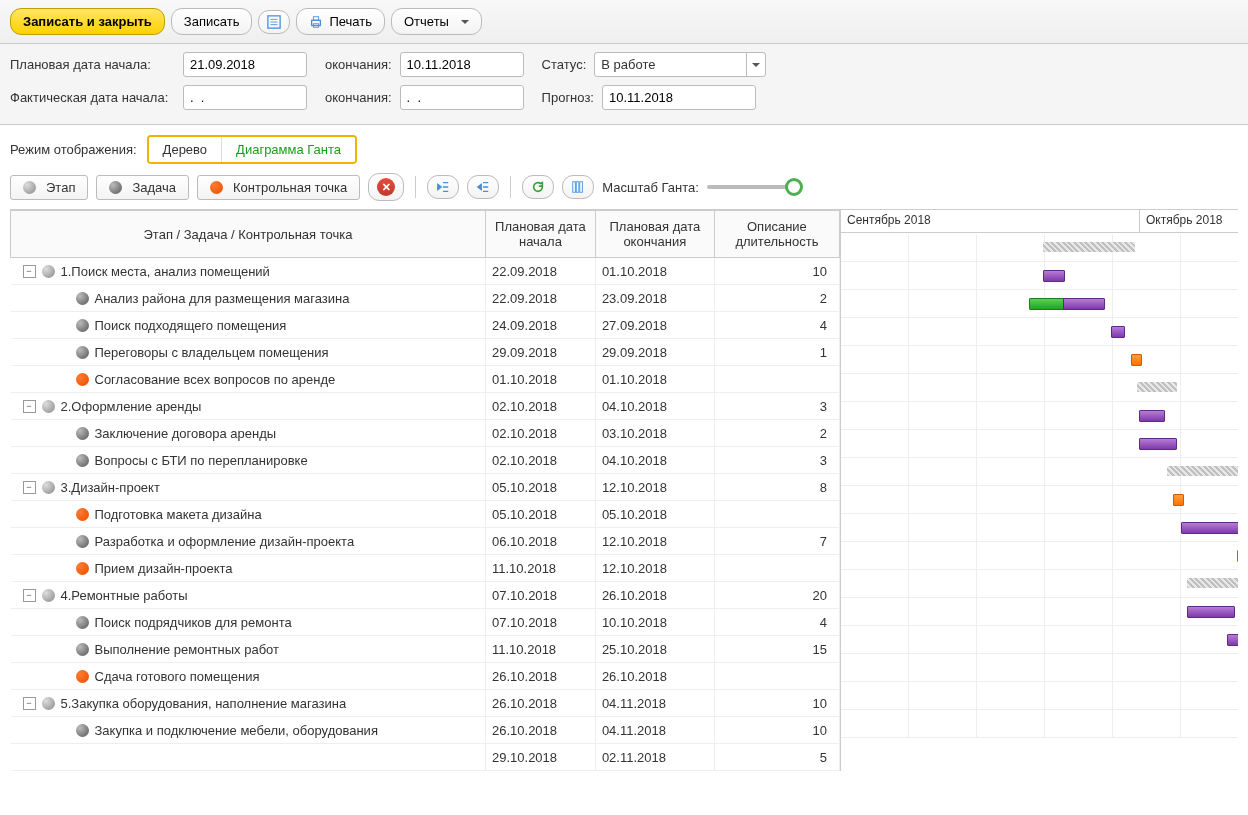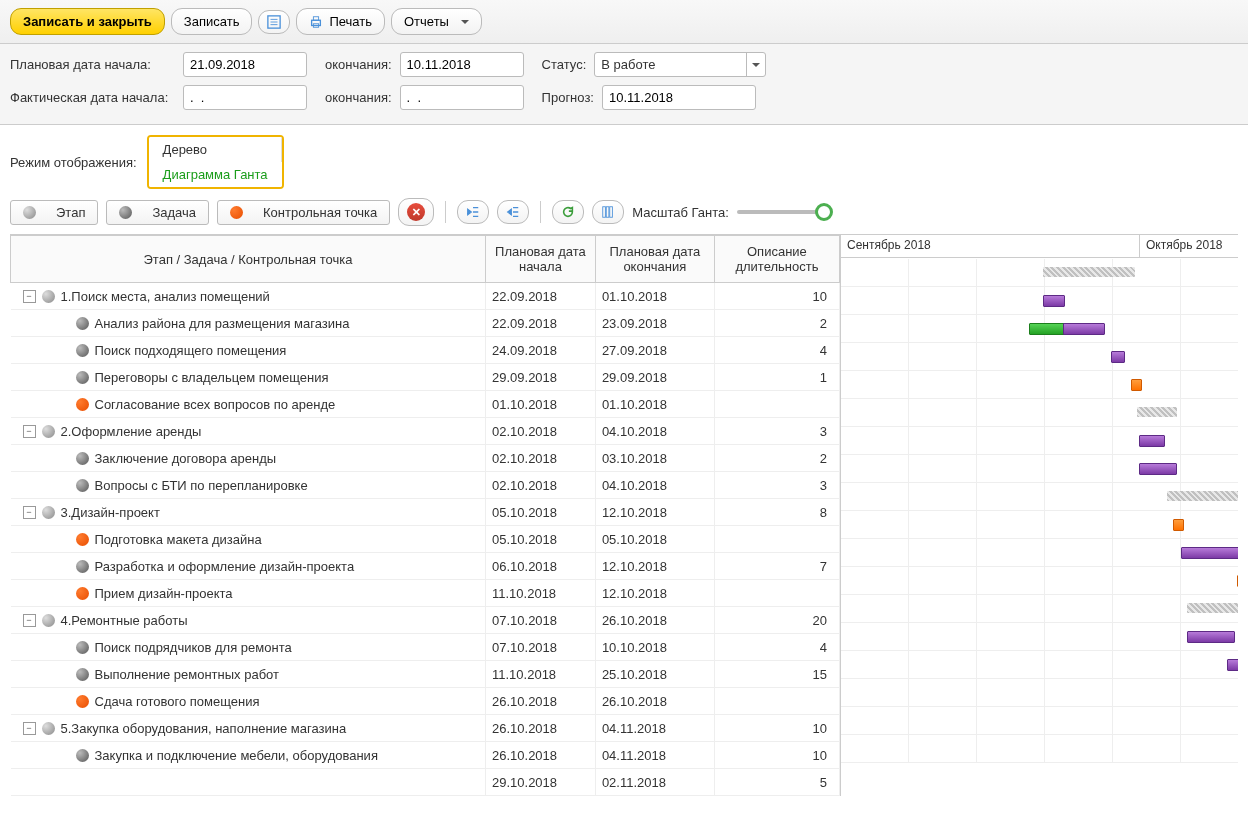--- a/index.html
+++ b/index.html
@@ -13,26 +13,26 @@
   .form-label{width:165px;color:#333;}
   .form-label-small{color:#333;margin-left:10px;}
   .input-text{border:1px solid #bbb;border-radius:3px;padding:4px 6px;background:#fff;font-size:13px;}
   .input-wide{width:530px;}
   .input-date{width:110px;}
   .link{color:#1a73e8;cursor:pointer;}
   .tabs{display:flex;border-bottom:1px solid #ccc;margin-top:2px;}
   .tab{padding:7px 14px;border:1px solid #ccc;border-bottom:none;margin-right:-1px;background:#efefef;cursor:pointer;border-radius:3px 3px 0 0;}
   .tab.active{background:#fff;border-bottom:1px solid #fff;position:relative;top:1px;}
   .subbar{padding:10px 10px 6px 10px;display:flex;align-items:center;gap:10px;flex-wrap:wrap;}
-  .toggle-group{display:flex;border:2px solid #f0b400;border-radius:4px;overflow:hidden;flex-direction:column;}
+  .toggle-group{display:flex;border:2px solid #f0b400;border-radius:4px;overflow:hidden;}
   .toggle-option{padding:5px 14px;cursor:pointer;background:#fff;border-right:1px solid #ddd;}
   .toggle-option:last-child{border-right:none;}
   .toggle-option.green{color:#1a9d1a;}
   .action-row{padding:3px 10px 8px 10px;display:flex;align-items:center;gap:8px;}
-  .pill{display:inline-flex;align-items:center;gap:20px;padding:4px 12px;border:1px solid #bbb;border-radius:3px;background:linear-gradient(#fff,#f3f3f3);cursor:pointer;}
+  .pill{display:inline-flex;align-items:center;gap:10px;padding:4px 12px;border:1px solid #bbb;border-radius:3px;background:linear-gradient(#fff,#f3f3f3);cursor:pointer;}
   .circle{width:13px;height:13px;border-radius:50%;}
   .circle-stage{background:radial-gradient(circle at 30% 30%,#ddd,#888);}
   .circle-task{background:radial-gradient(circle at 30% 30%,#bbb,#555);}
   .circle-milestone{background:radial-gradient(circle at 30% 30%,#ff7b2e,#e84d00);}
   .content{display:flex;border-top:1px solid #ccc;margin:0 10px;}
   .left-pane{flex:0 0 830px;overflow:hidden;}
   .right-pane{flex:1;border-left:1px solid #ccc;overflow:hidden;position:relative;}
   table.tree{width:100%;border-collapse:collapse;}
   table.tree th{background:#fafafa;border:1px solid #ccc;padding:8px 6px;font-weight:normal;text-align:center;}
   table.tree td{border:1px solid #eee;padding:5px 6px;height:16px;}

